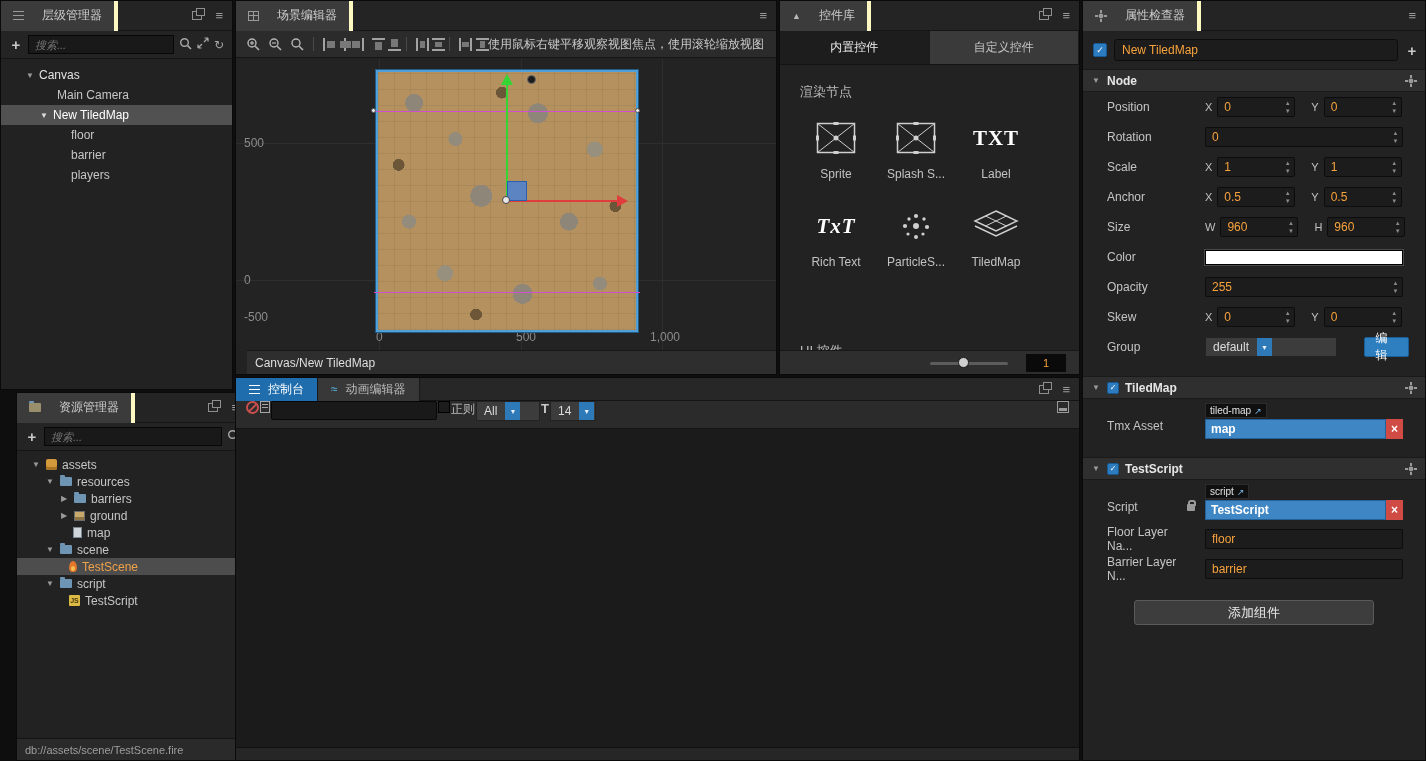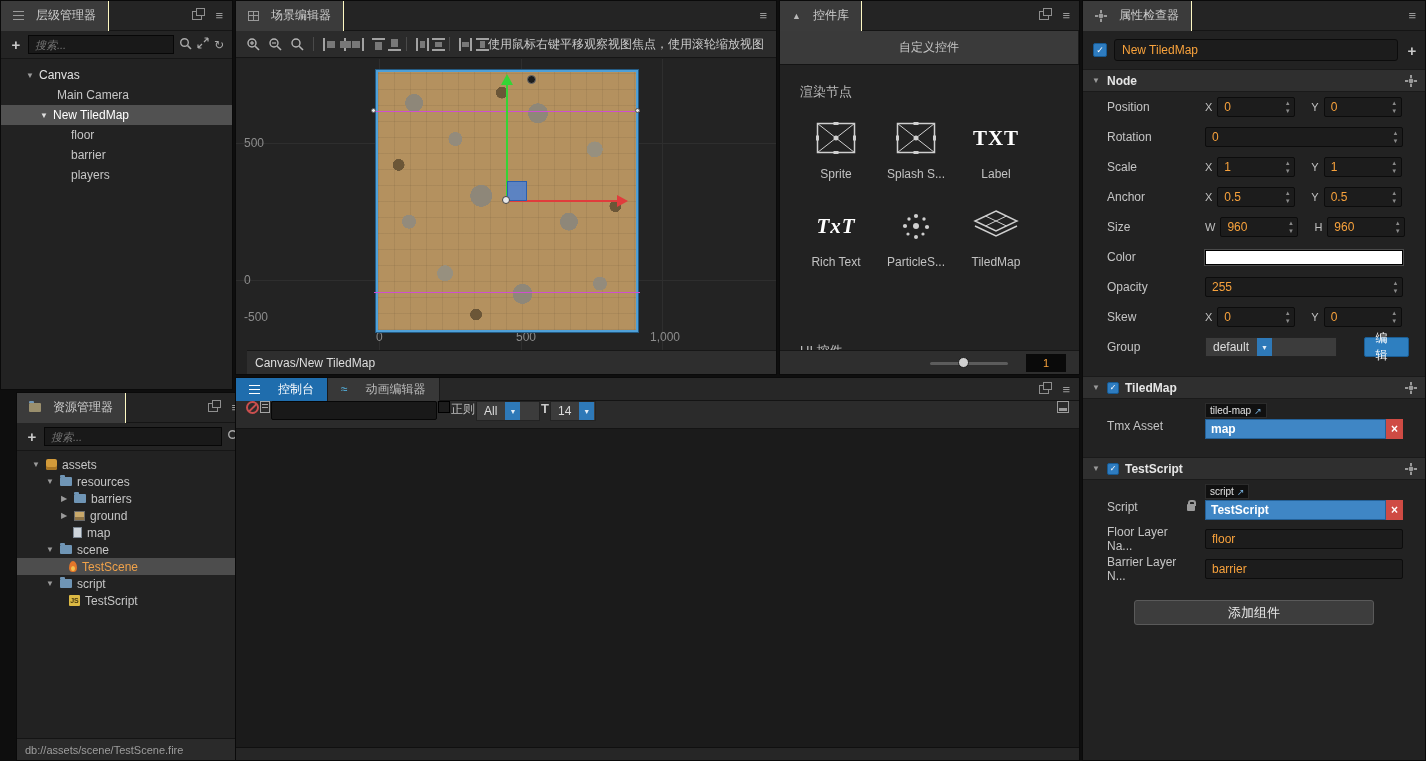--- a/index.html
+++ b/index.html
@@ -1,19 +1,19 @@
 <!DOCTYPE html>
 <html><head>
 <meta charset="utf-8">
 <style>
 *{margin:0;padding:0;box-sizing:border-box}
 html,body{width:1426px;height:761px;background:#0e0e0e;font-family:"Liberation Sans","DejaVu Sans",sans-serif;font-size:12px;color:#bdbdbd;overflow:hidden;position:relative}
 .panel{position:absolute;background:#222;overflow:hidden;border:1px solid #0a0a0a}
 .phead{height:30px;background:#242424;display:flex;align-items:center;border-bottom:1px solid #151515}
-.ptab{height:30px;display:flex;align-items:center;gap:12px;padding:8px 12px;background:#3b3b3b;color:#cdcdcd;border-right:1px solid #fef9c3;font-size:12px;white-space:nowrap}
+.ptab{height:30px;display:flex;align-items:center;gap:18px;padding:8px 12px;background:#3b3b3b;color:#cdcdcd;border-right:4px solid #fef9c3;font-size:12px;white-space:nowrap}
 .spacer{flex:1}
 .imenu{color:#9a9a9a;font-size:13px;margin:0 9px;cursor:pointer}
 .ifl{width:10px;height:9px;border:1px solid #8f8f8f;position:relative;margin-right:4px}
 .ifl::before{content:"";position:absolute;right:-4px;top:-4px;width:7px;height:6px;border:1px solid #8f8f8f;background:#242424}
 .linesicon{width:11px;height:9px;background:repeating-linear-gradient(#9a9a9a 0 1px,transparent 1px 4px)}
 .gridicon{width:11px;height:10px;border:1px solid #9a9a9a;background:linear-gradient(#9a9a9a,#9a9a9a) 50% 0/1px 100% no-repeat,linear-gradient(#9a9a9a,#9a9a9a) 0 50%/100% 1px no-repeat}
 .fold{width:12px;height:9px;background:#6f95b5;border-radius:1px;position:relative;flex:none}
 .fold::before{content:"";position:absolute;top:-2px;left:0;width:5px;height:2px;background:#6f95b5;border-radius:1px 1px 0 0}
 .searchrow{height:28px;display:flex;align-items:center;gap:5px;padding:0 8px;background:#242424;border-bottom:1px solid #161616}
 .plus{color:#c9c9c9;font-size:15px;font-weight:bold;cursor:pointer;width:14px;text-align:center}
@@ -91,21 +91,21 @@
 .wlabel{margin-top:6px;color:#c2c2c2;font-size:12px;white-space:nowrap}
 .bigtxt{font-family:"Liberation Serif","DejaVu Serif",serif;font-weight:bold;font-size:21px;color:#fff;letter-spacing:1px}
 .bigtxt.it{font-style:italic;font-weight:600}
 .wnext{position:absolute;left:20px;bottom:24px;height:8px;overflow:hidden;color:#bdbdbd;font-size:13px}
 .wbar{position:absolute;left:0;right:0;bottom:0;height:24px;background:#2e2e2e;border-top:1px solid #171717}
 .track{position:absolute;left:150px;top:11px;width:78px;height:3px;background:#5c5c5c;border-radius:2px}
 .handle{position:absolute;left:178px;top:6px;width:11px;height:11px;border-radius:50%;background:#cfcfcf;border:1px solid #1d1d1d;cursor:pointer}
 .zbox{position:absolute;left:246px;top:3px;width:40px;height:18px;background:#0a0a0a;color:#f8a23c;display:flex;align-items:center;justify-content:center;font-size:11px}
 
 .chead{height:23px;background:#272727;display:flex;align-items:center;border-bottom:1px solid #141414}
-.ctab{height:23px;display:flex;align-items:center;gap:18px;padding:0 13px;background:#383838;color:#bdbdbd;border-right:1px solid #191919;cursor:pointer}
+.ctab{height:23px;display:flex;align-items:center;gap:8px;padding:0 13px;background:#383838;color:#bdbdbd;border-right:1px solid #191919;cursor:pointer}
 .ctab.active{background:#1f6dad;color:#fff}
 .ctool{height:28px;background:#2b2b2b;border-bottom:1px solid #141414;display:flex;align-items:flex-start;gap:1px;padding:0 10px}
 .clearico{width:13px;height:13px;border:2px solid #c94f4f;border-radius:50%;position:relative;flex:none;cursor:pointer}
 .clearico::after{content:"";position:absolute;left:-1px;top:4px;width:11px;height:2px;background:#c94f4f;transform:rotate(-45deg)}
 .docico{width:10px;height:12px;border:1px solid #a5a5a5;position:relative;cursor:pointer}
 .docico::after{content:"";position:absolute;left:1px;top:2px;width:6px;height:6px;background:repeating-linear-gradient(#a5a5a5 0 1px,transparent 1px 3px)}
 .cin{width:166px;height:19px;background:#191919;border:1px solid #070707;border-radius:2px;color:#ccc;padding:0 6px;outline:none}
 .cbe{width:12px;height:12px;background:#1c1c1c;border:1px solid #000;cursor:pointer}
 .sel{background:#3c3c3c;border:1px solid #232323;height:20px;display:flex;align-items:center;padding-left:7px;color:#ddd;cursor:pointer}
 .selc{margin-left:8px;width:15px;height:18px;background:#2e79b8;display:flex;align-items:center;justify-content:center;color:#e4eef7;font-size:7px}
@@ -376,20 +376,23 @@
   <div class="phead">
     <div class="ptab">
       <span style="font-size:9px;color:#b9b9b9">▲</span>
       <span>控件库</span>
     </div>
     <span class="spacer"></span>
     <span class="ifl"></span>
     <span class="imenu">≡</span>
   </div>
   <div class="wtabs">
+    <div class="wtab active">
+        <span>内置控件</span>
+      </div>
     <div class="wtab">
         <span>自定义控件</span>
       </div>
   </div>
   <div class="wsec">渲染节点</div>
   <div class="wgrid">
     <div class="wcell">
       <span class="wico">
           <svg width="40" height="32" viewBox="0 0 40 32">
             <rect x="1.5" y="1.5" width="37" height="29" fill="none" stroke="#cfcfcf" stroke-width="1.5"></rect>

